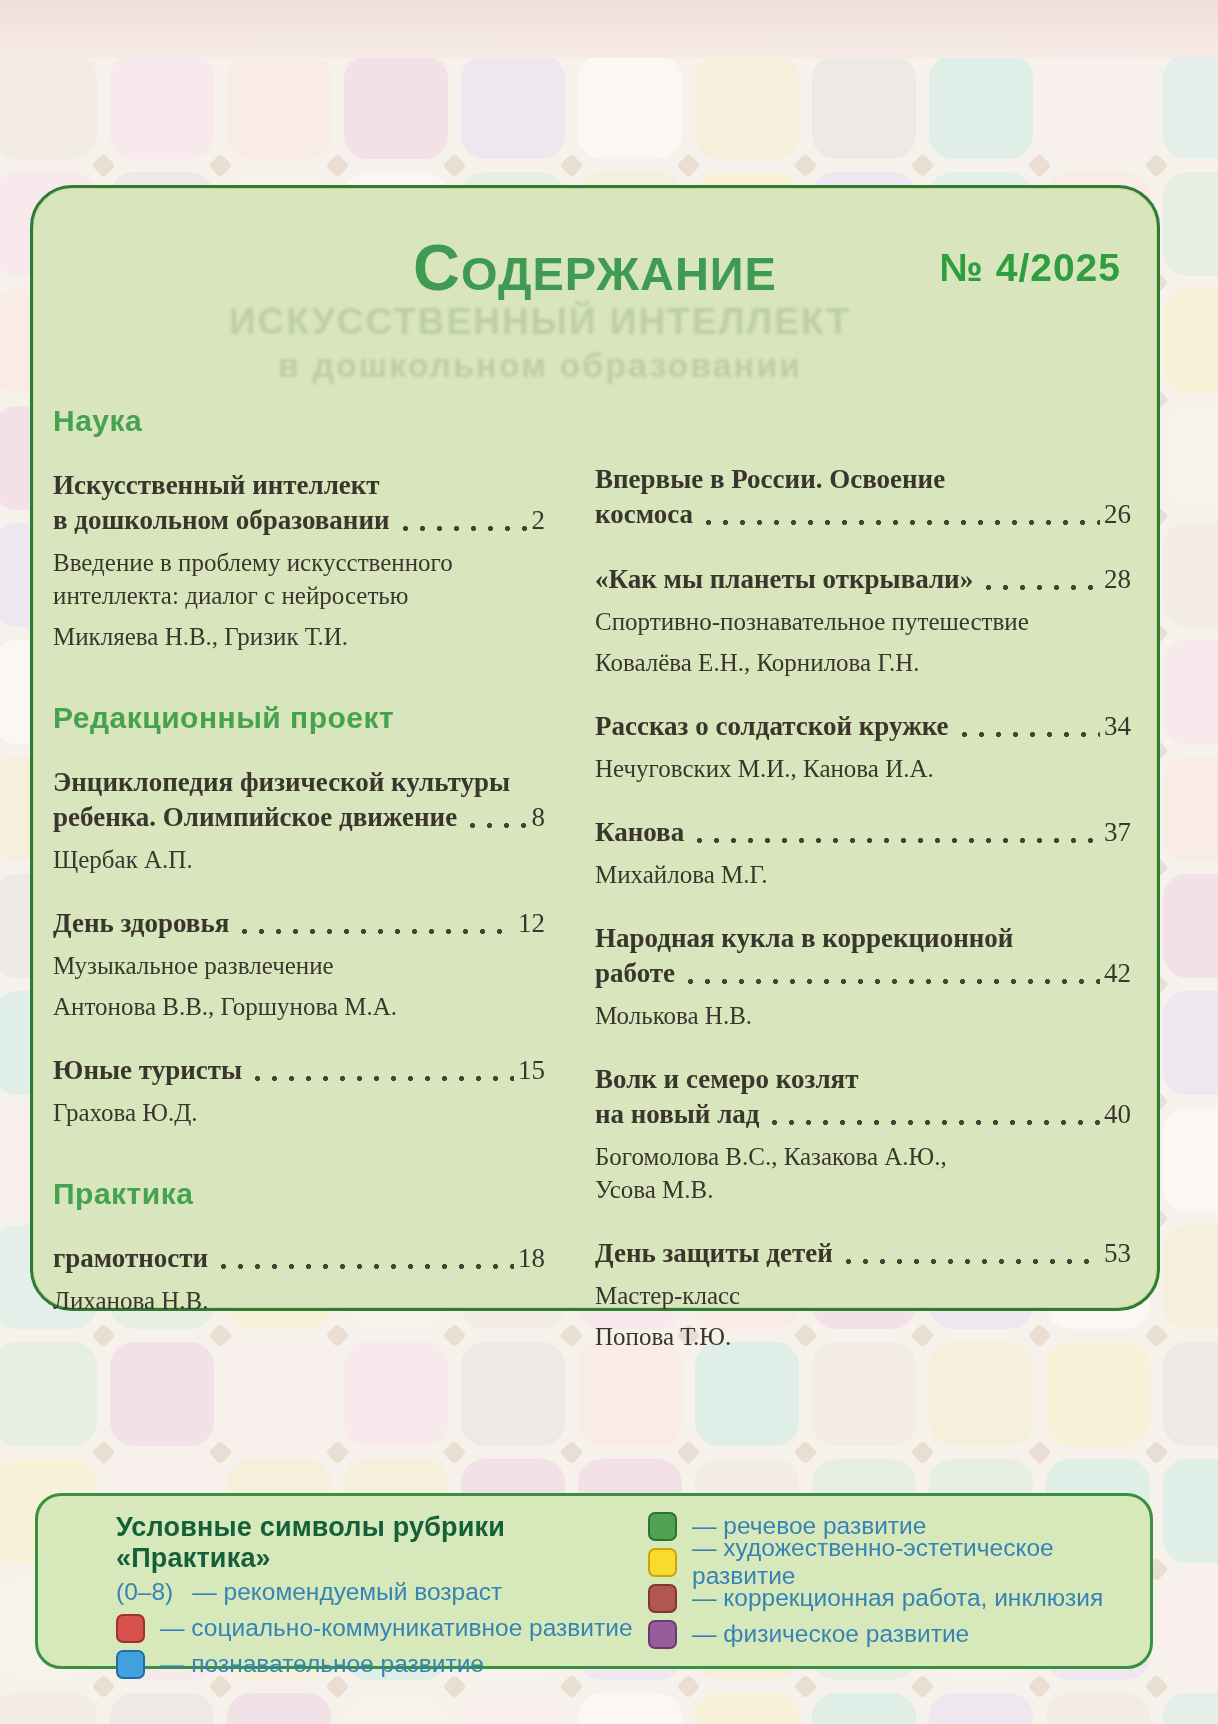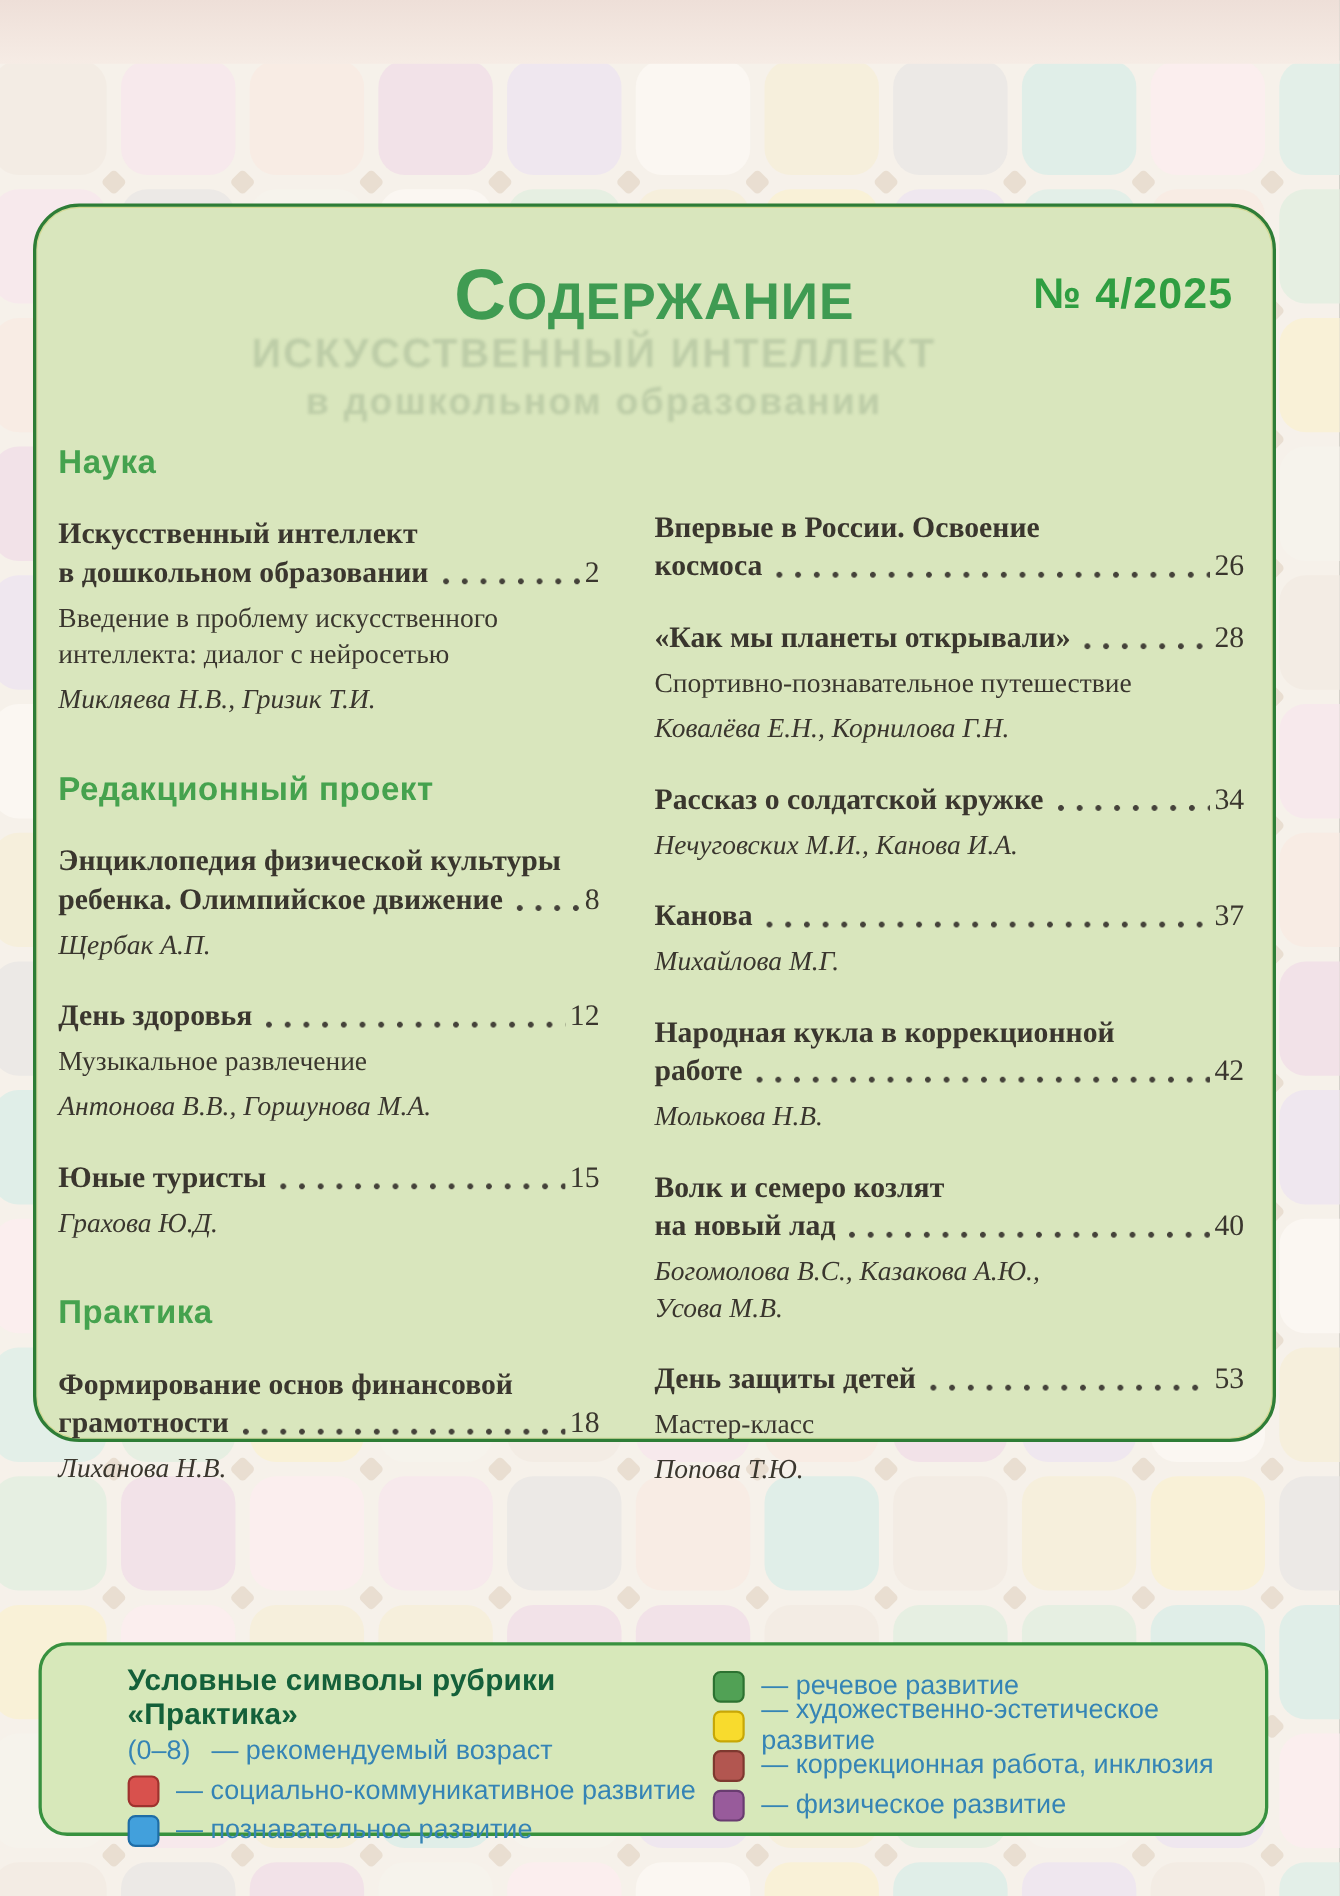--- a/index.html
+++ b/index.html
@@ -33,26 +33,26 @@
   .sec{font-family:"Liberation Sans",sans-serif;font-weight:700;font-size:30px;color:var(--section);
        letter-spacing:.5px;margin:48px 0 30px}
   .col-left .sec:first-child{margin-top:0}
   .entry{margin-bottom:30px;font-family:"Liberation Serif",serif;color:var(--ink)}
   .t-line{font-size:27px;font-weight:700;line-height:35px}
   .t-last{display:flex}
   .leader{flex:1 1 auto;align-self:flex-end;height:7px;margin:0 4px 6px 12px;
           background:radial-gradient(circle at 3.5px 3.5px,#45423a 2.3px,rgba(0,0,0,0) 2.9px) left bottom/17px 7px repeat-x}
   .pg{font-weight:400;font-size:27px}
   .sub{font-size:25px;line-height:33px;margin-top:8px}
-  .auth{font-style:italic;font-size:25px;line-height:33px;margin-top:8px}
+  .auth{font-size:25px;line-height:33px;margin-top:8px}
   .legend{position:absolute;left:35px;top:1493px;width:1118px;height:176px;z-index:2;
           background:var(--legend-bg);border:3px solid var(--legend-border);border-radius:26px;
           display:flex;padding:16px 20px 14px 78px;font-family:"Liberation Sans",sans-serif}
   .lcol{width:532px;display:flex;flex-direction:column;justify-content:space-between}
-  .rcol{flex:1;display:flex;flex-direction:column;justify-content:space-between;padding-top:3px}
+  .rcol{flex:1;display:flex;flex-direction:column;justify-content:flex-end;padding-top:3px}
   .lg-title{font-size:27px;font-weight:700;color:var(--legend-title);letter-spacing:.2px}
   .lg-row{display:flex;align-items:center;gap:15px;font-size:24.5px;color:var(--legend-blue);min-height:36px}
   .age-label{font-weight:400;margin-right:4px}
   .swatch{width:29px;height:29px;border-radius:7px;border:2.5px solid;flex:0 0 auto}
 </style>
 </head>
 <body>
 
 <div class="page">
   <div class="topband"></div>
@@ -407,21 +407,20 @@
           <div class="entry">
             <div class="t-line t-last">
               <span>Юные туристы</span>
               <span class="leader"></span>
               <span class="pg">15</span>
             </div>
             <div class="auth">Грахова Ю.Д.</div>
           </div>
           <div class="sec">Практика</div>
           <div class="entry">
-            <div class="t-line">Формирование основ финансовой</div>
             <div class="t-line t-last">
               <span>грамотности</span>
               <span class="leader"></span>
               <span class="pg">18</span>
             </div>
             <div class="auth">Лиханова Н.В.</div>
           </div>
         </div>
       <div class="col-right" id="col-right">
           <div class="entry">

